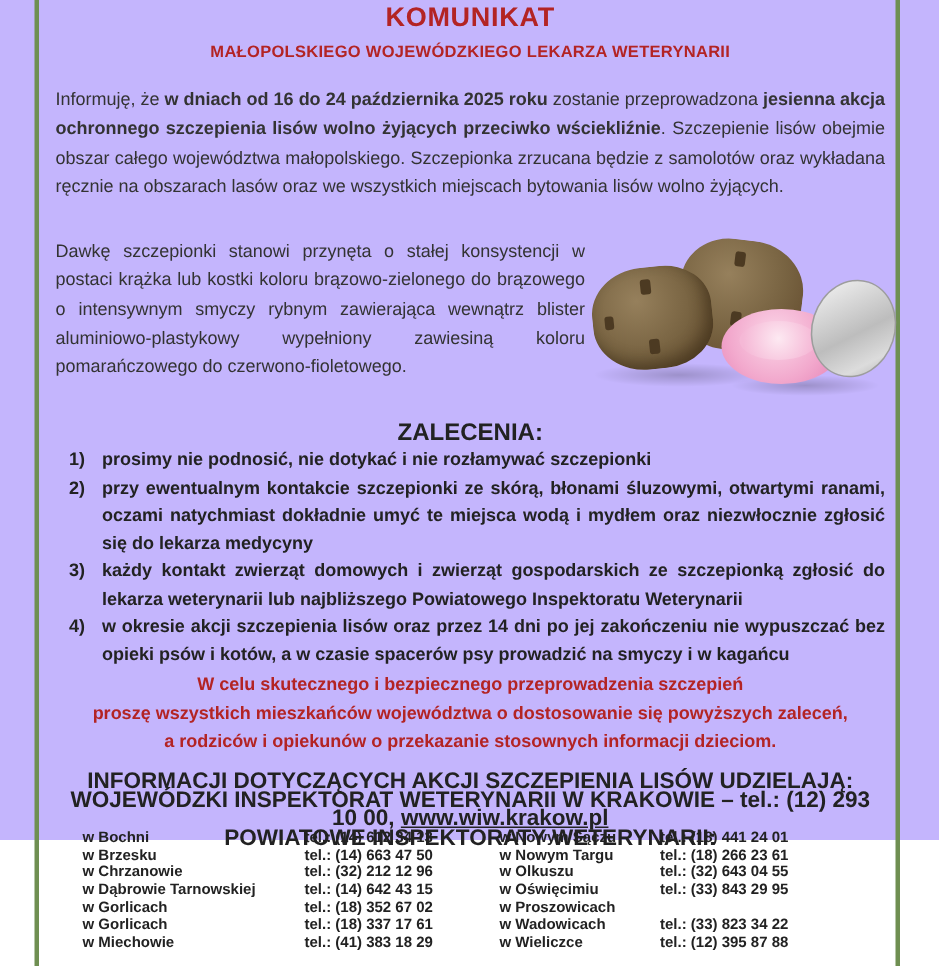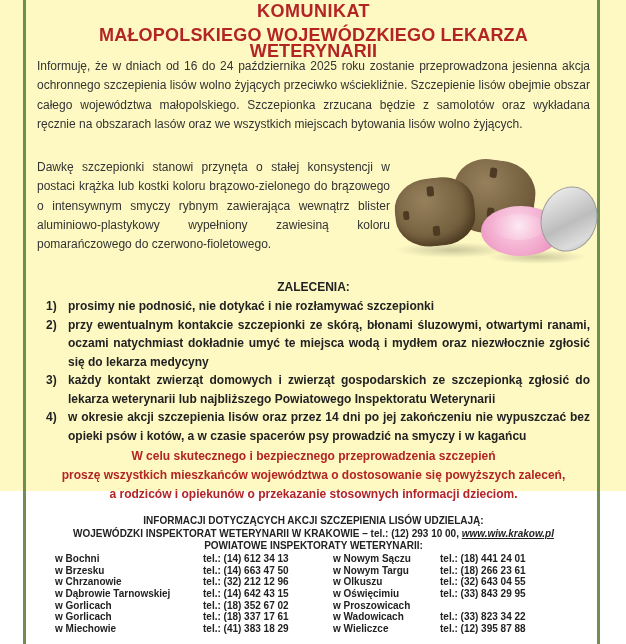--- a/index.html
+++ b/index.html
@@ -5,46 +5,46 @@
   html, body {
     margin: 0;
     padding: 0;
     width: 626px;
     height: 644px;
     overflow: hidden;
     background: #ffffff;
     font-family: "Liberation Sans", "DejaVu Sans", sans-serif;
     color: #333333;
   }
-  .page { position: relative; width: 626px; height: 491px; background: #fef9c3; }
+  .page { position: relative; width: 626px; height: 560px; background: #c4b5fd; }
   .border-line {
     position: absolute; top: 0; width: 3px; height: 644px;
     background: #6f8f52;
   }
   .border-left  { left: 23px; }
   .border-right { left: 597px; }
 
   .content { position: absolute; left: 37px; top: 0; width: 553px; height: 644px; }
 
   .title {
     position: absolute; top: -1px; left: 0; width: 100%;
     text-align: center; color: #b32424; font-weight: bold;
     font-size: 18px; line-height: 24px; letter-spacing: 0.5px;
   }
   .subtitle {
     position: absolute; top: 27px; left: 0; width: 100%;
     text-align: center; color: #b32424; font-weight: bold;
-    font-size: 18px; line-height: 16px; letter-spacing: 0.2px;
+    font-size: 11px; line-height: 16px; letter-spacing: 0.2px;
   }
 
   .para1 {
     position: absolute; top: 57px; left: 0; width: 553px;
     font-size: 12px; line-height: 19.3px; text-align: justify;
   }
-  .b { font-weight: normal; }
+  .b { font-weight: bold; }
 
   .para2-row { position: absolute; top: 158px; left: 0; width: 553px; }
   .para2-text {
     width: 353px; font-size: 12px; line-height: 19.3px; text-align: justify;
     display: inline-block; vertical-align: top;
   }
 
   
   .bait-photo { position: absolute; left: 358px; top: 0; width: 195px; height: 112px; }
   .bait-shadow {
@@ -87,38 +87,38 @@
   .foil-disc {
     position: absolute; left: 146px; top: 28px; width: 54px; height: 64px;
     border-radius: 50%;
     background: linear-gradient(135deg, #ececec 10%, #bdbdbd 55%, #dcdcdc 80%, #aFAfaf 100%);
     border: 1px solid #9d9d9d;
     transform: rotate(18deg);
   }
 
   .zalecenia-heading {
     position: absolute; top: 280px; left: 0; width: 553px;
-    text-align: center; font-weight: bold; font-size: 12px; color: #222;
+    text-align: center; font-weight: bold; font-size: 16px; color: #222;
   }
   .rec-list { position: absolute; top: 297px; left: 0; width: 553px; }
   .rec-item { display: flex; font-size: 12px; line-height: 18.5px; font-weight: bold; color: #222; }
   .rec-num { width: 22px; flex: 0 0 22px; padding-left: 9px; }
   .rec-text { flex: 1; text-align: justify; }
 
   .appeal {
     position: absolute; top: 447px; left: 0; width: 553px;
     text-align: center; color: #b32424; font-weight: bold;
     font-size: 12px; line-height: 19px;
   }
 
   .info {
     position: absolute; top: 515px; left: 0; width: 553px;
-    text-align: center; font-weight: bold; font-size: 10px; line-height: 12.5px; color: #222;
-  }
-  .info a.website { color: #222; text-decoration: underline; cursor: pointer; font-style: italic; }
+    text-align: center; font-weight: bold; font-size: 15px; line-height: 12.5px; color: #222;
+  }
+  .info a.website { color: #222; text-decoration: underline; cursor: pointer; }
 
   .contacts {
     position: absolute; top: 553px; left: 0; width: 553px;
     font-size: 10px; font-weight: bold; color: #222;
   }
   .contact-row {
     display: grid;
     grid-template-columns: 148px 130px 107px auto;
     padding-left: 18px;
     line-height: 11.65px;

